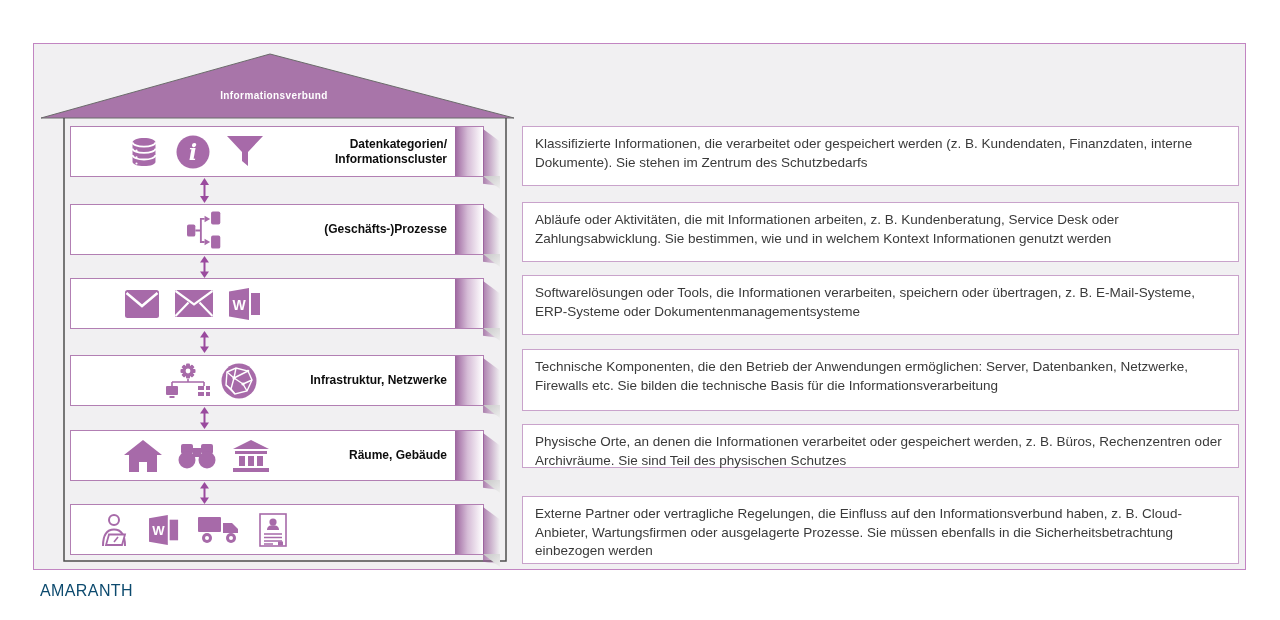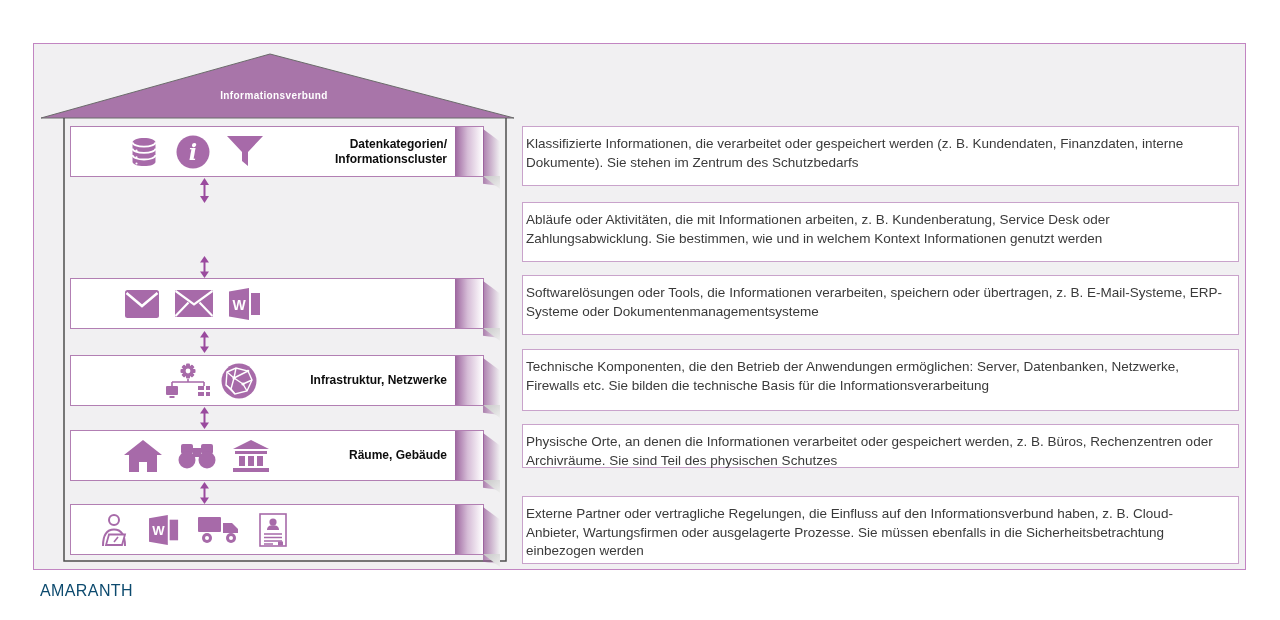--- a/index.html
+++ b/index.html
@@ -7,21 +7,21 @@
   .panel{position:absolute;left:33px;top:43px;width:1213px;height:527px;background:#f1f0f2;border:1px solid #c285c2;box-sizing:border-box;}
   .housesvg{position:absolute;left:0;top:0;width:1213px;height:527px;pointer-events:none;}
   .roof-label{position:absolute;left:100px;top:46px;width:280px;text-align:center;color:#fff;font-weight:bold;font-size:10px;letter-spacing:.4px;}
   .row-box{position:absolute;left:36px;width:414px;height:51px;background:#fff;border:1px solid #b27fb3;box-sizing:border-box;}
   .icons{position:absolute;left:0;top:0;height:100%;display:flex;align-items:center;}
   .icons svg{display:block;}
   .row-label{position:absolute;right:36px;top:0;height:100%;display:flex;align-items:center;justify-content:flex-end;text-align:right;font-weight:bold;font-size:12px;color:#0d0d0d;white-space:pre-line;line-height:1.2;}
   .fade{position:absolute;top:0;right:0;width:28px;height:100%;background:linear-gradient(to right,rgba(148,88,150,.92) 0%,rgba(163,107,165,.45) 45%,rgba(163,107,165,0) 100%);}
   .fold{position:absolute;top:2px;right:-17px;width:17px;height:calc(100% + 8px);background:linear-gradient(to right,rgba(148,88,150,.75),rgba(255,255,255,0));clip-path:polygon(0 0,100% 22%,100% 100%,0 96%);}
   .fold-shadow{position:absolute;right:-17px;bottom:-13px;width:17px;height:13px;background:linear-gradient(135deg,#c6c6c6,#ededed);clip-path:polygon(0 0,100% 0,100% 100%);}
-  .desc-box{position:absolute;left:488px;width:717px;background:#fff;border:1px solid #c9a3cb;box-sizing:border-box;font-size:13.5px;color:#3a3a3a;padding:8px 12px 6px 3px;line-height:1.38;}
+  .desc-box{position:absolute;left:488px;width:717px;background:#fff;border:1px solid #c9a3cb;box-sizing:border-box;font-size:13.5px;color:#3a3a3a;padding:8px 12px 6px 12px;line-height:1.38;}
   .arrow{position:absolute;left:164px;}
   .logo{position:absolute;left:40px;top:582px;font-weight:normal;font-size:16px;letter-spacing:.4px;color:#0c4a6e;}
 </style>
 </head>
 <body>
 
 <div class="panel">
 
   <svg class="housesvg" viewBox="0 0 1213 527">
     <polygon points="7,74 236,10 480,74" fill="#a875a9" stroke="#6b6b6b" stroke-width="1"></polygon>
@@ -56,20 +56,38 @@
     <div class="fold-shadow"></div>
   </div>
   <div class="desc-box" style="top:82px;height:60px">Klassifizierte Informationen, die verarbeitet oder gespeichert werden (z. B. Kundendaten, Finanzdaten, interne Dokumente). Sie stehen im Zentrum des Schutzbedarfs</div>
 
   <svg class="arrow" style="top:134px" width="13" height="25" viewBox="0 0 13 25">
     <path d="M6.5 5 V20" stroke="#9a4a9e" stroke-width="2"></path>
       <polygon points="6.5,0 11,7 2,7" fill="#9a4a9e"></polygon>
       <polygon points="6.5,25 11,18 2,18" fill="#9a4a9e"></polygon>
   </svg>
 
+  <div class="row-box" style="top:160px">
+    <div class="icons" style="padding-left:116px">
+      <svg width="37" height="38" viewBox="0 0 40 40">
+        <g fill="#a76aa9">
+          <rect x="0" y="14" width="9" height="13" rx="2"></rect>
+          <polygon points="19,4.5 25,8 19,11.5"></polygon>
+          <polygon points="19,29.5 25,33 19,36.5"></polygon>
+          <rect x="26" y="0" width="10" height="14" rx="2"></rect>
+          <rect x="26" y="26" width="10" height="14" rx="2"></rect>
+        </g>
+        <path d="M9 20.5 H15 M15 20.5 V8 H19 M15 20.5 V33 H19" stroke="#a76aa9" stroke-width="2" fill="none"></path>
+      </svg>
+    </div>
+    <div class="row-label">(Geschäfts-)Prozesse</div>
+    <div class="fade"></div>
+    <div class="fold"></div>
+    <div class="fold-shadow"></div>
+  </div>
   <div class="desc-box" style="top:158px;height:60px">Abläufe oder Aktivitäten, die mit Informationen arbeiten, z. B. Kundenberatung, Service Desk oder Zahlungsabwicklung. Sie bestimmen, wie und in welchem Kontext Informationen genutzt werden</div>
 
   <svg class="arrow" style="top:212px" width="13" height="22" viewBox="0 0 13 22">
     <path d="M6.5 4 V18" stroke="#9a4a9e" stroke-width="2"></path>
       <polygon points="6.5,0 11,6.5 2,6.5" fill="#9a4a9e"></polygon>
       <polygon points="6.5,22 11,15.5 2,15.5" fill="#9a4a9e"></polygon>
   </svg>
 
   <div class="row-box" style="top:234px">
     <div class="icons" style="padding-left:54px;gap:16px">

